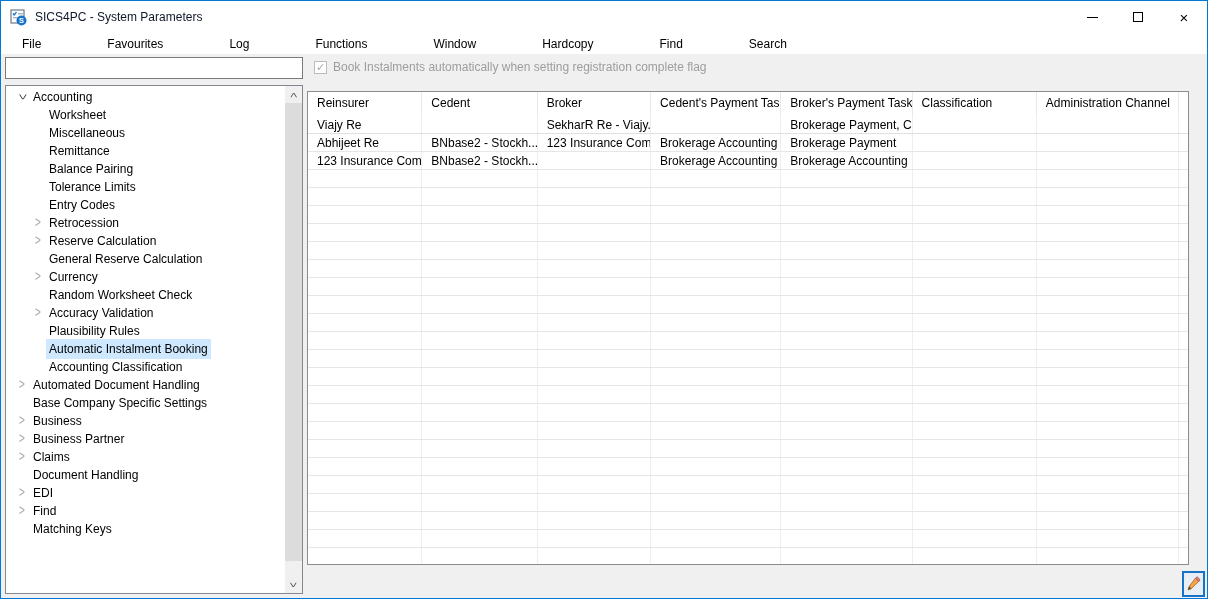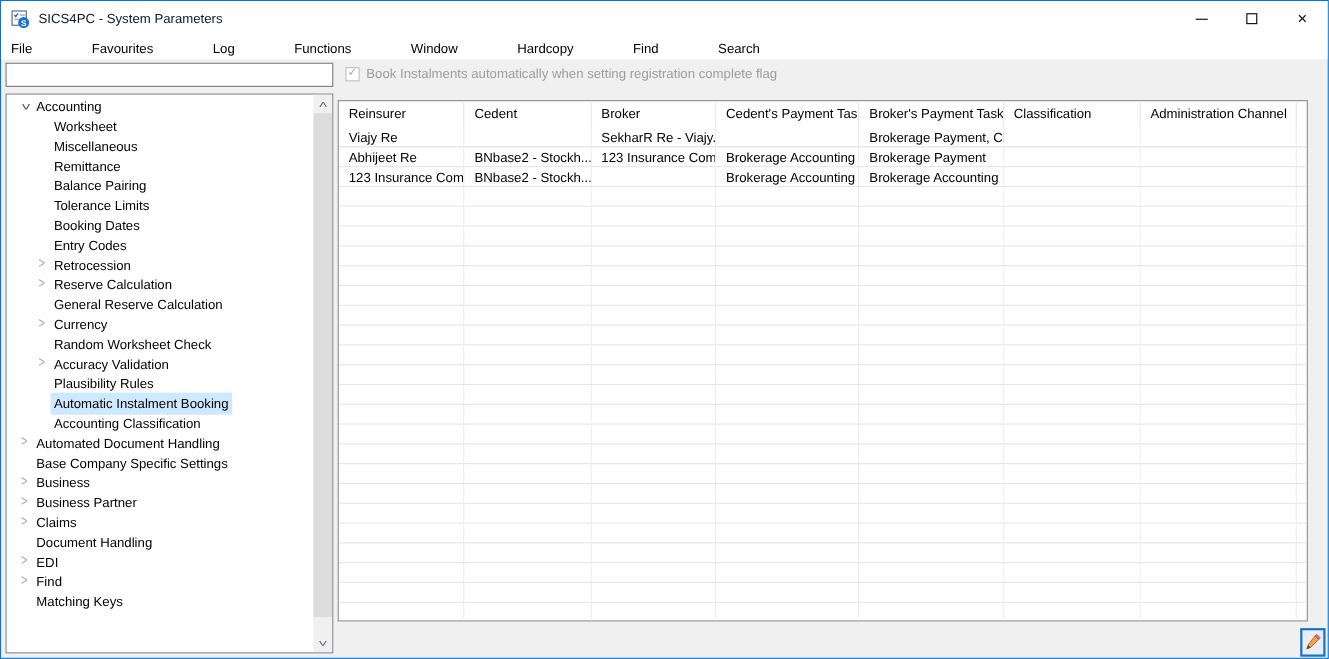--- a/index.html
+++ b/index.html
@@ -22,21 +22,21 @@
   .win-controls { position:absolute; right:0; top:0; height:32px; display:flex; }
   .win-btn { width:46px; height:32px; display:flex; align-items:center; justify-content:center; color:#000; }
   .glyph-min { width:11px; height:1px; background:#000; display:block; }
   .glyph-max { width:10px; height:10px; border:1px solid #000; display:block; }
   .glyph-close { font-size:15px; line-height:15px; }
   
   .menubar {
     position:absolute; left:0; top:32px; width:100%; height:21px;
     background:#ffffff; display:flex; align-items:center;
   }
-  .menu-item { padding:2px 27px; color:#000; }
+  .menu-item { padding:2px 27px; color:#000;margin-left:12px; }
   .menu-item:first-child { padding-left:9px; }
   
   .search-box {
     position:absolute; left:4px; top:56px; width:298px; height:22px;
     border:1px solid #7a7a7a; background:#fff; font-family:inherit; font-size:12px; padding:0 4px; outline:none;
   }
   .chk-row { position:absolute; left:313px; top:59px; display:flex; align-items:center; }
   .chk-box {
     width:13px; height:13px; border:1px solid #bcbcbc; background:#fff;
     display:flex; align-items:center; justify-content:center; flex:0 0 auto;
@@ -156,24 +156,20 @@
           <span class="chev"></span>
           <span class="tree-label">Remittance</span>
         </div>
         <div class="tree-item" style="padding-left: 24px;">
           <span class="chev"></span>
           <span class="tree-label">Balance Pairing</span>
         </div>
         <div class="tree-item" style="padding-left: 24px;">
           <span class="chev"></span>
           <span class="tree-label">Tolerance Limits</span>
-        </div>
-        <div class="tree-item" style="padding-left: 24px;">
-          <span class="chev"></span>
-          <span class="tree-label">Booking Dates</span>
         </div>
         <div class="tree-item" style="padding-left: 24px;">
           <span class="chev"></span>
           <span class="tree-label">Entry Codes</span>
         </div>
         <div class="tree-item" style="padding-left: 24px;">
           <span class="chev collapsed">&gt;</span>
           <span class="tree-label">Retrocession</span>
         </div>
         <div class="tree-item" style="padding-left: 24px;">

